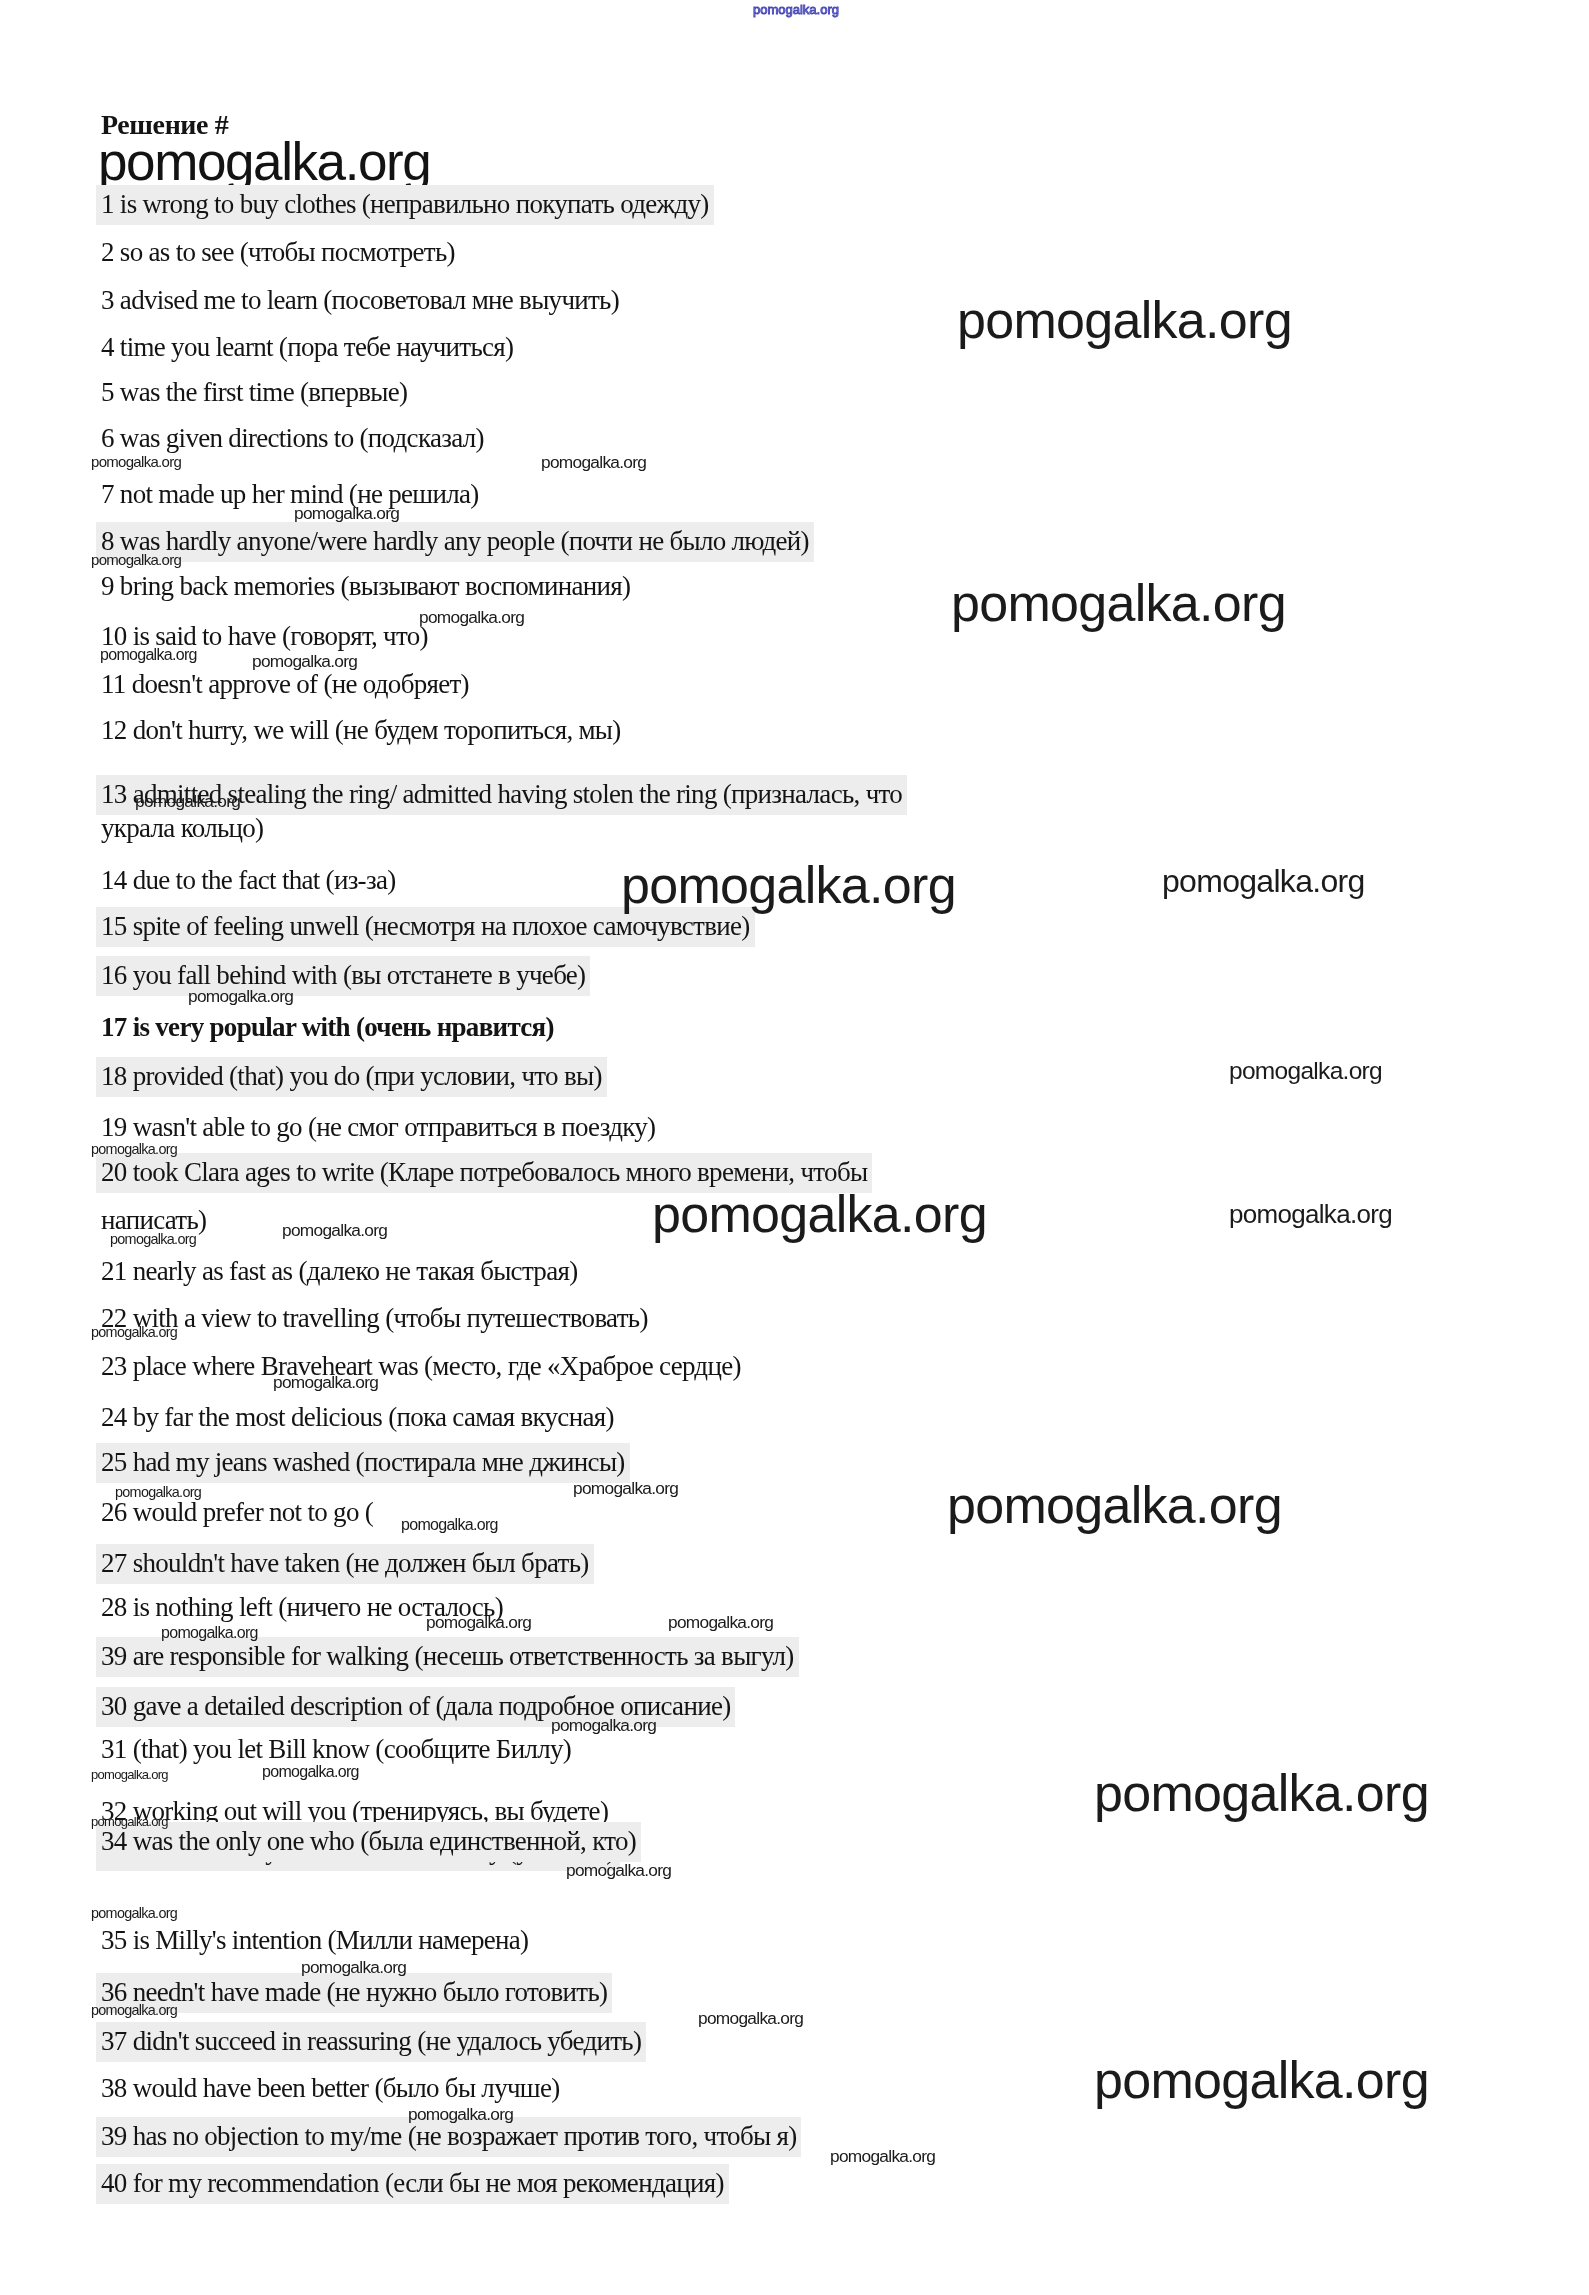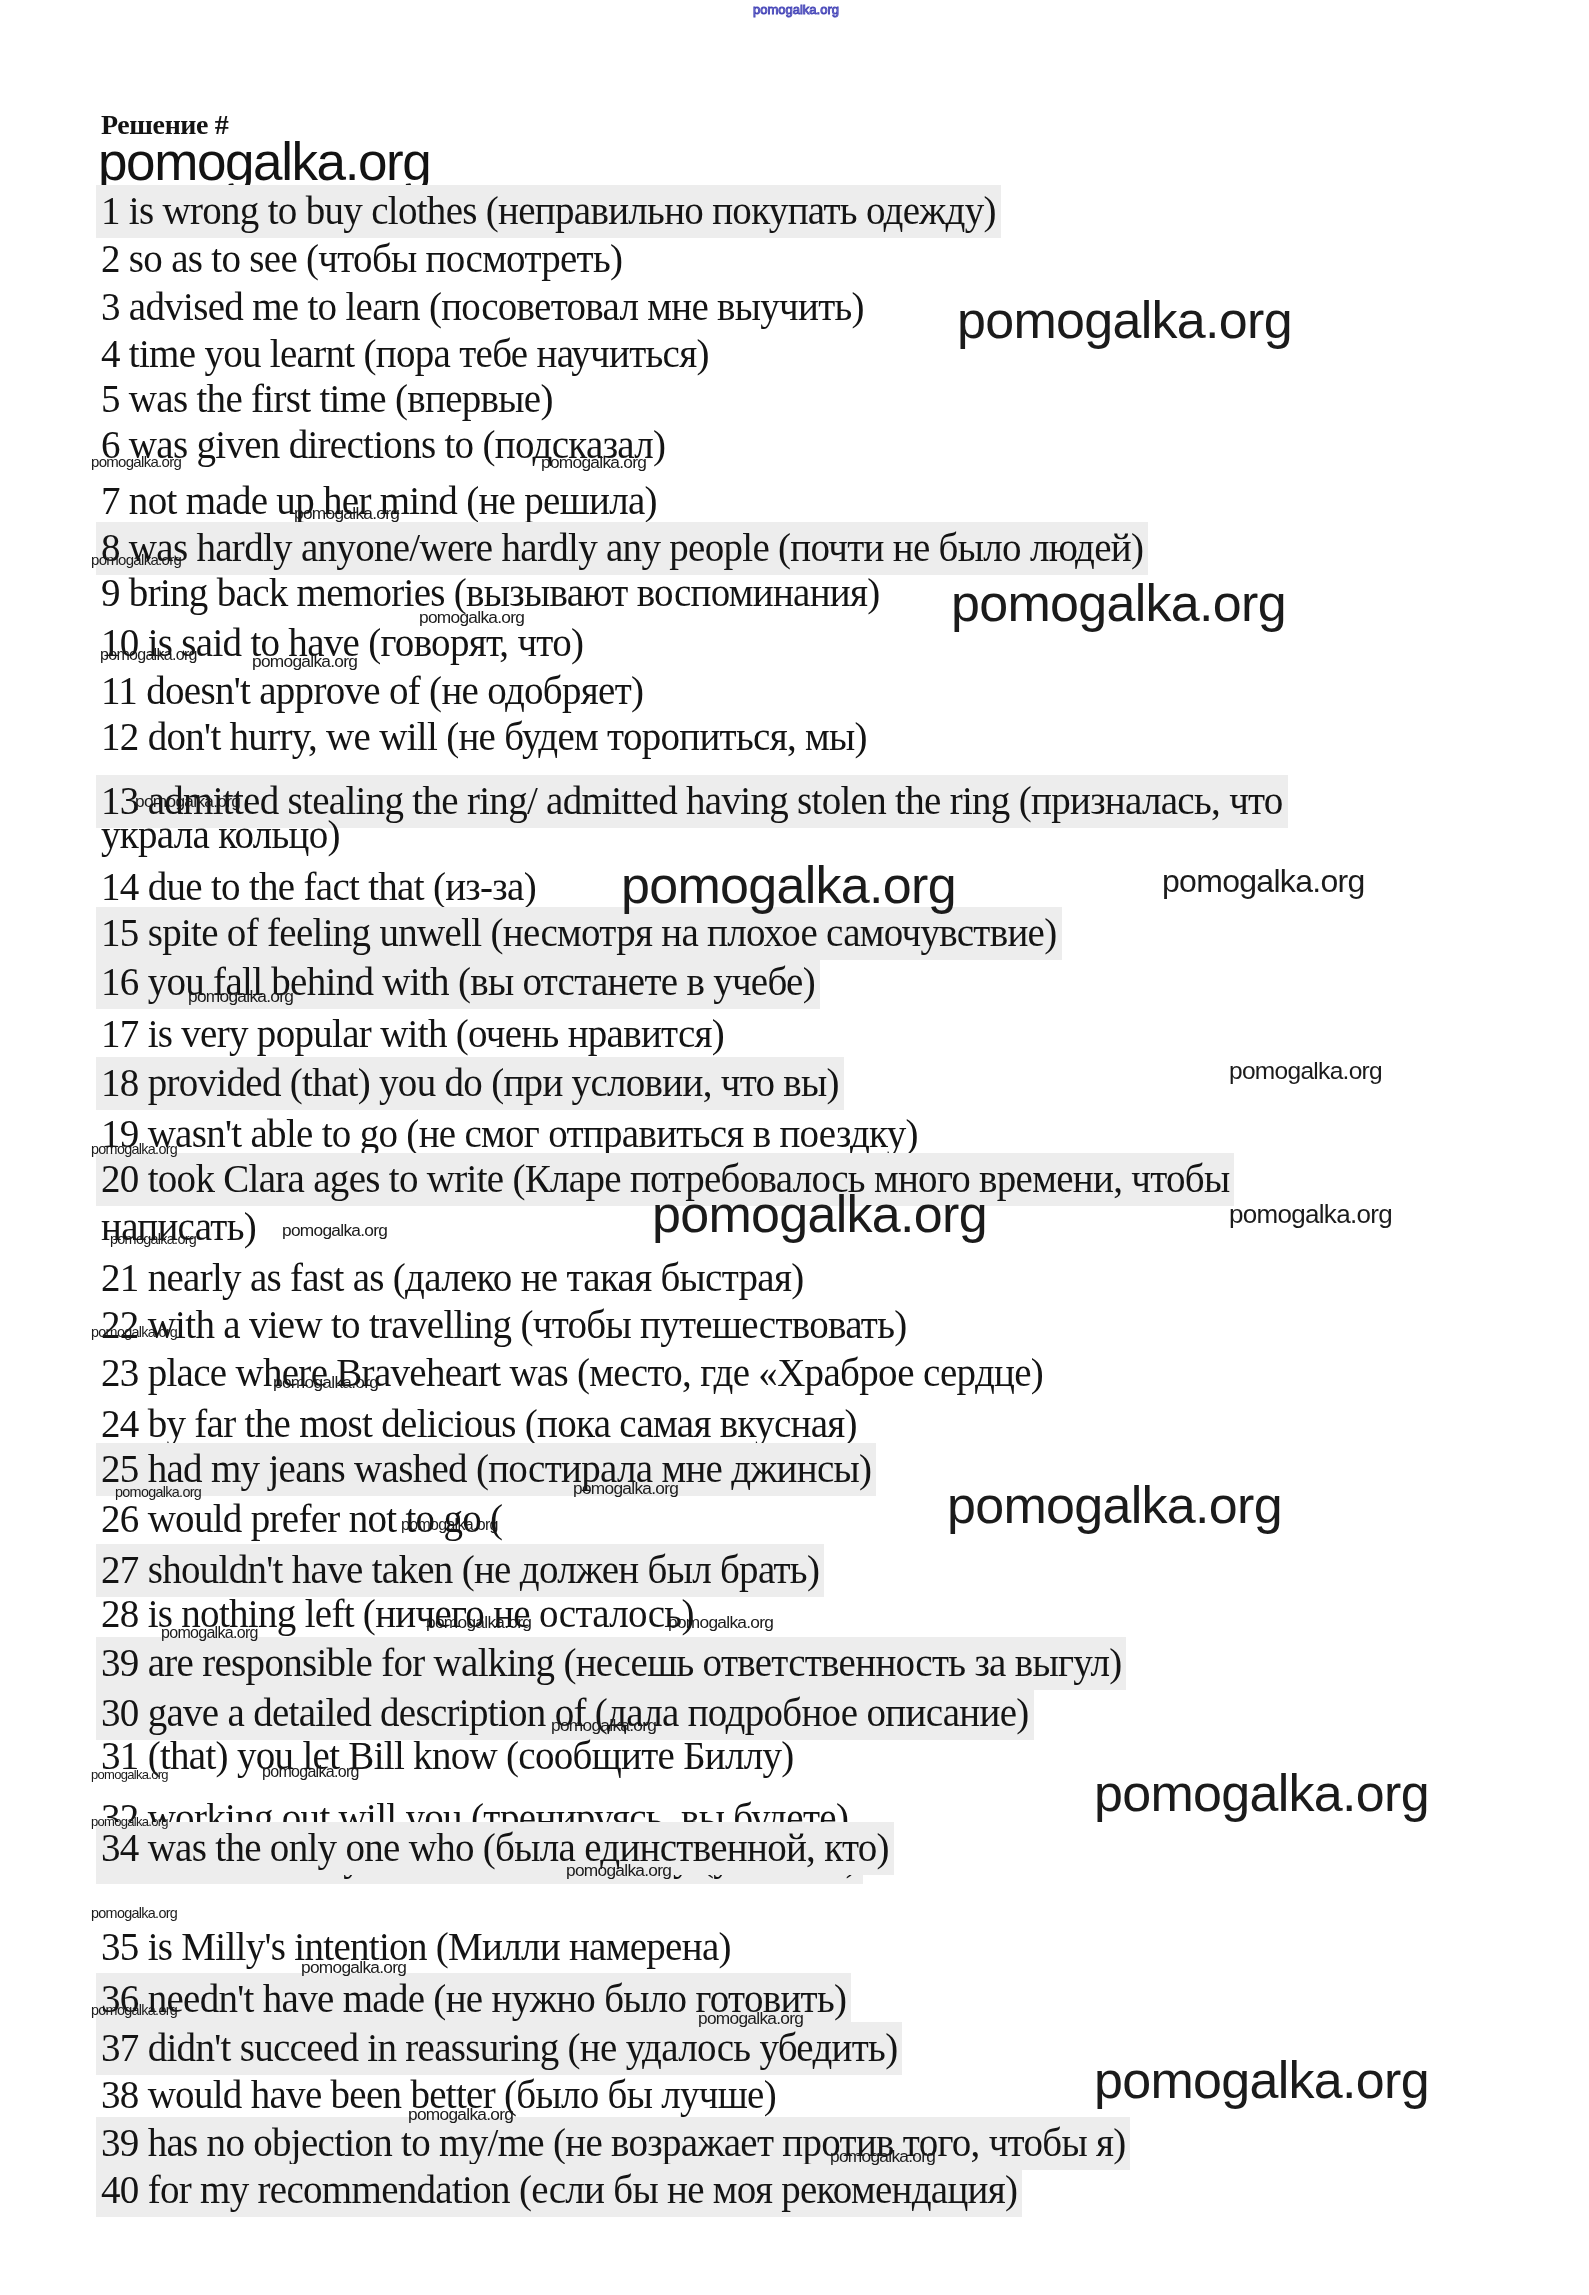--- a/index.html
+++ b/index.html
@@ -17,21 +17,21 @@
     letter-spacing:-0.4px; white-space:nowrap;
   }
   .brand-lg {
     position:absolute; left:98px; top:135px;
     font-family:"Liberation Sans", sans-serif;
     font-size:53px; line-height:1; letter-spacing:-1.4px;
     color:#131313; white-space:nowrap;
   }
   .row {
     position:absolute; left:101px;
-    font-size:39px; line-height:1.1;
+    font-size:27px; line-height:1.1;
     letter-spacing:-0.7px; white-space:nowrap;
   }
   .row.hl {
     background:#ededed;
     box-shadow:0 0 0 5px #ededed;
   }
   .wm {
     position:absolute;
     font-family:"Liberation Sans", sans-serif;
     color:#1b1b1b; line-height:1; white-space:nowrap;
@@ -60,21 +60,21 @@
       <div class="row hl" style="top: 527px;">8 was hardly anyone/were hardly any people (почти не было людей)</div>
       <div class="row" style="top: 572px;">9 bring back memories (вызывают воспоминания)</div>
       <div class="row" style="top: 622px;">10 is said to have (говорят, что)</div>
       <div class="row" style="top: 670px;">11 doesn't approve of (не одобряет)</div>
       <div class="row" style="top: 716px;">12 don't hurry, we will (не будем торопиться, мы)</div>
       <div class="row hl" style="top: 768px; margin-top: 12px;">13 admitted stealing the ring/ admitted having stolen the ring (призналась, что</div>
       <div class="row" style="top: 814px;">украла кольцо)</div>
       <div class="row" style="top: 866px;">14 due to the fact that (из-за)</div>
       <div class="row hl" style="top: 912px;">15 spite of feeling unwell (несмотря на плохое самочувствие)</div>
       <div class="row hl" style="top: 961px;">16 you fall behind with (вы отстанете в учебе)</div>
-      <div class="row" style="top: 1013px;">17 is very popular with (очень нравится)</div>
+      <div class="row" style="top: 1013px; font-weight: bold;">17 is very popular with (очень нравится)</div>
       <div class="row hl" style="top: 1062px;">18 provided (that) you do (при условии, что вы)</div>
       <div class="row" style="top: 1113px;">19 wasn't able to go (не смог отправиться в поездку)</div>
       <div class="row hl" style="top: 1158px;">20 took Clara ages to write (Кларе потребовалось много времени, чтобы</div>
       <div class="row" style="top: 1206px;">написать)</div>
       <div class="row" style="top: 1257px;">21 nearly as fast as (далеко не такая быстрая)</div>
       <div class="row" style="top: 1304px;">22 with a view to travelling (чтобы путешествовать)</div>
       <div class="row" style="top: 1352px;">23 place where Braveheart was (место, где «Храброе сердце)</div>
       <div class="row" style="top: 1403px;">24 by far the most delicious (пока самая вкусная)</div>
       <div class="row hl" style="top: 1448px;">25 had my jeans washed (постирала мне джинсы)</div>
       <div class="row" style="top: 1498px;">26 would prefer not to go (</div>

